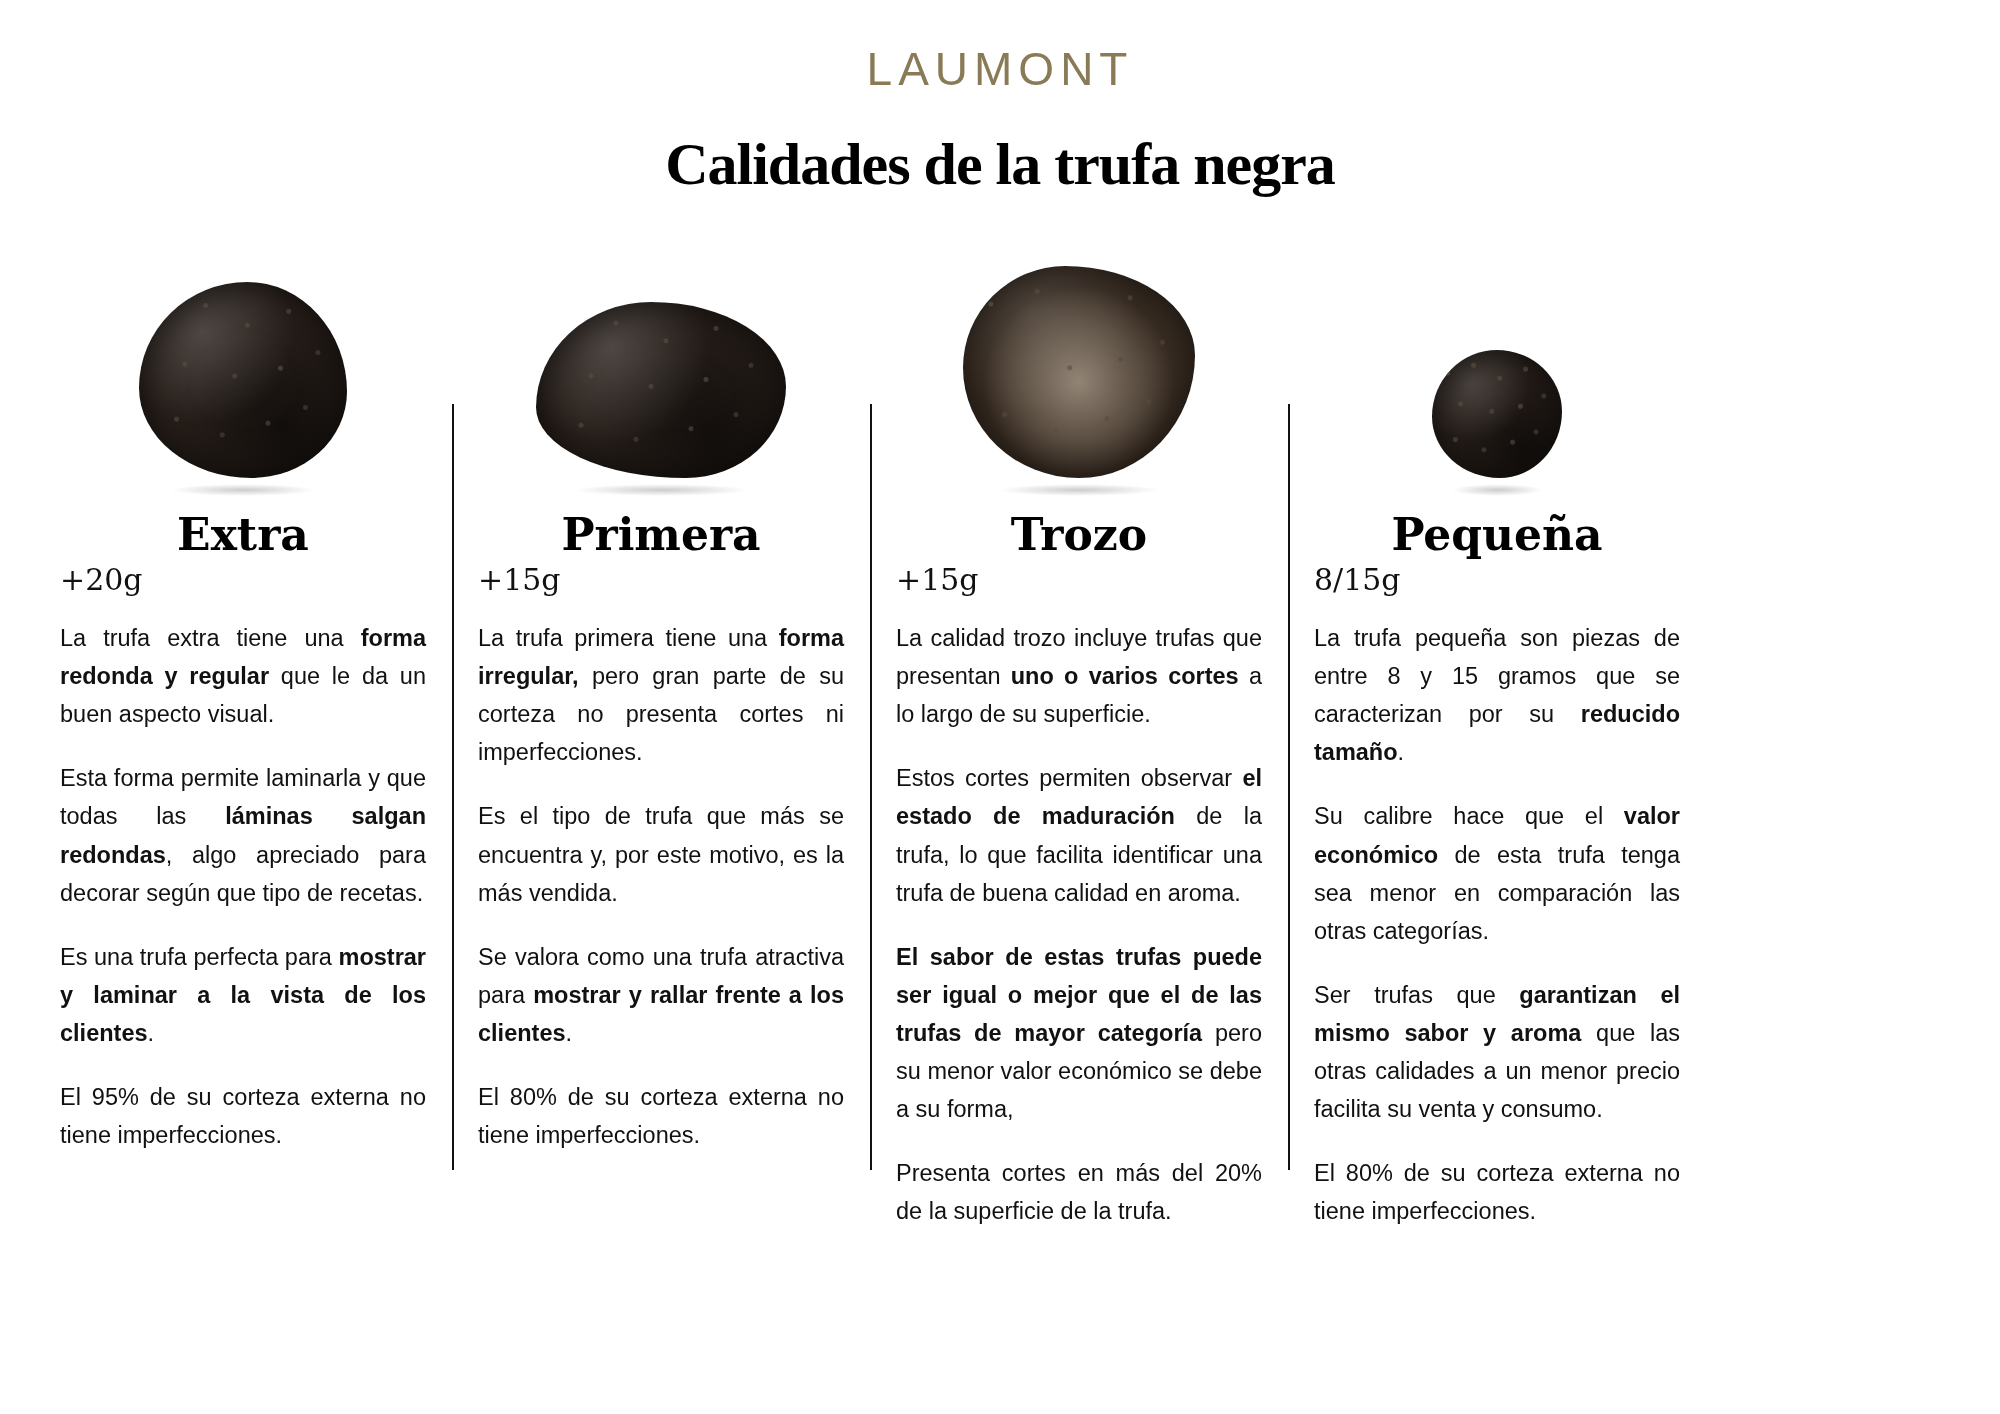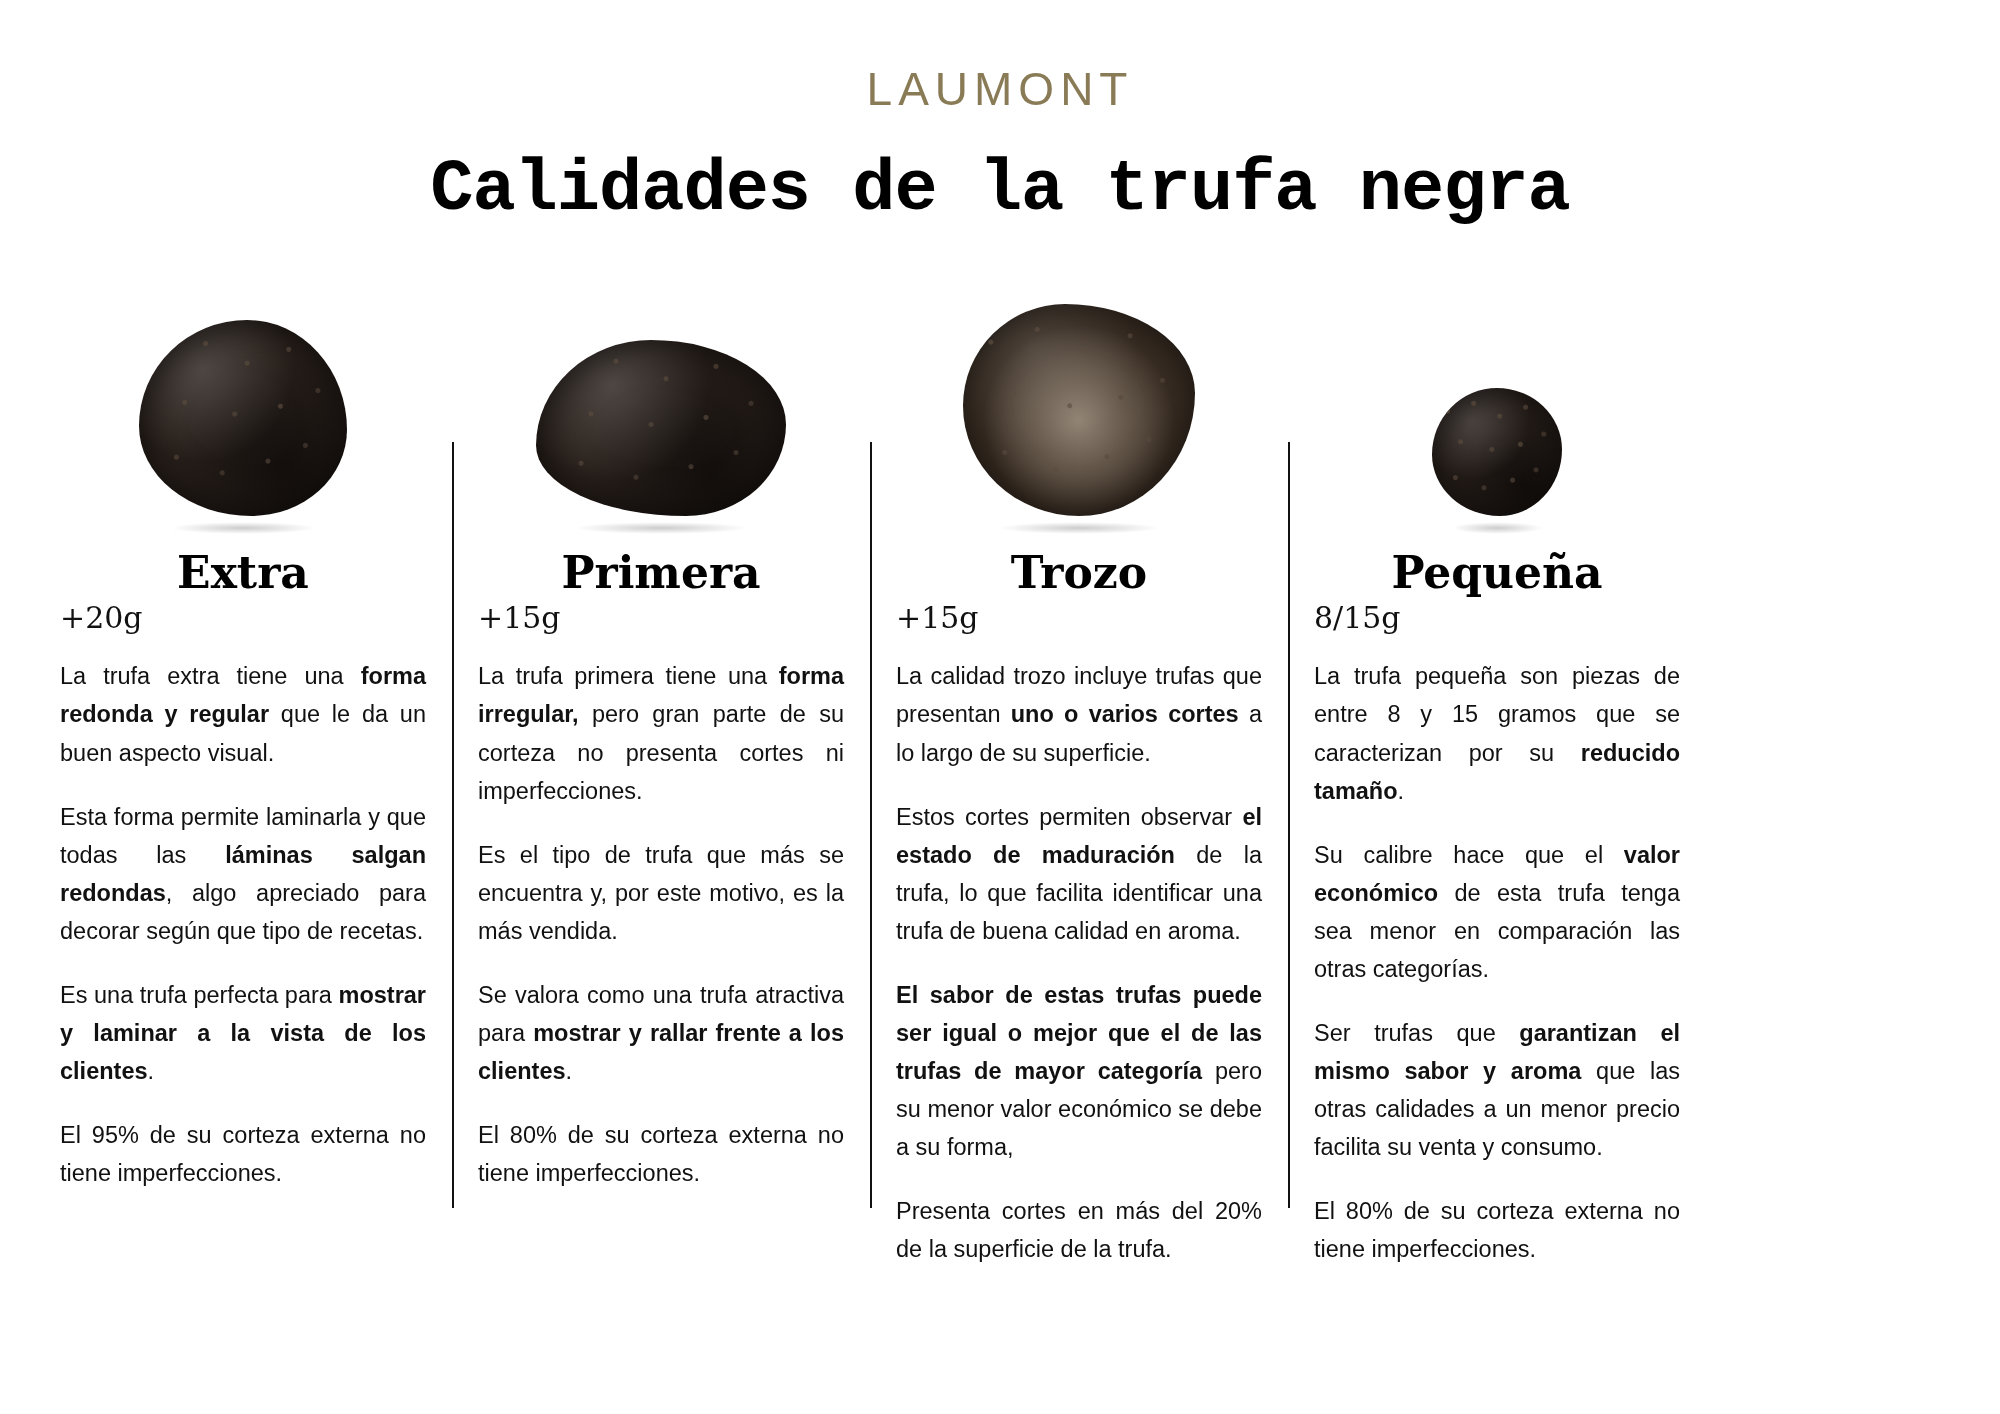--- a/index.html
+++ b/index.html
@@ -21,28 +21,28 @@
     position: relative;
     box-sizing: border-box;
     padding: 0;
   }
   .brand {
     text-align: center;
     font-family: "Liberation Sans", sans-serif;
     font-size: 46px;
     letter-spacing: 6px;
     color: #8a7b57;
-    margin-top: 62px;
+    margin-top: 42px;
     font-weight: 400;
   }
   .title {
     text-align: center;
-    font-family: Liberation Mono, monospace;
+    font-family: Liberation Serif, serif;
     font-weight: 700;
-    font-size: 72px;
+    font-size: 60px;
     letter-spacing: -1px;
     color: #000000;
     margin-top: 38px;
     line-height: 1;
   }
   .columns {
     display: flex;
     flex-direction: row;
     align-items: stretch;
     margin-top: 42px;

